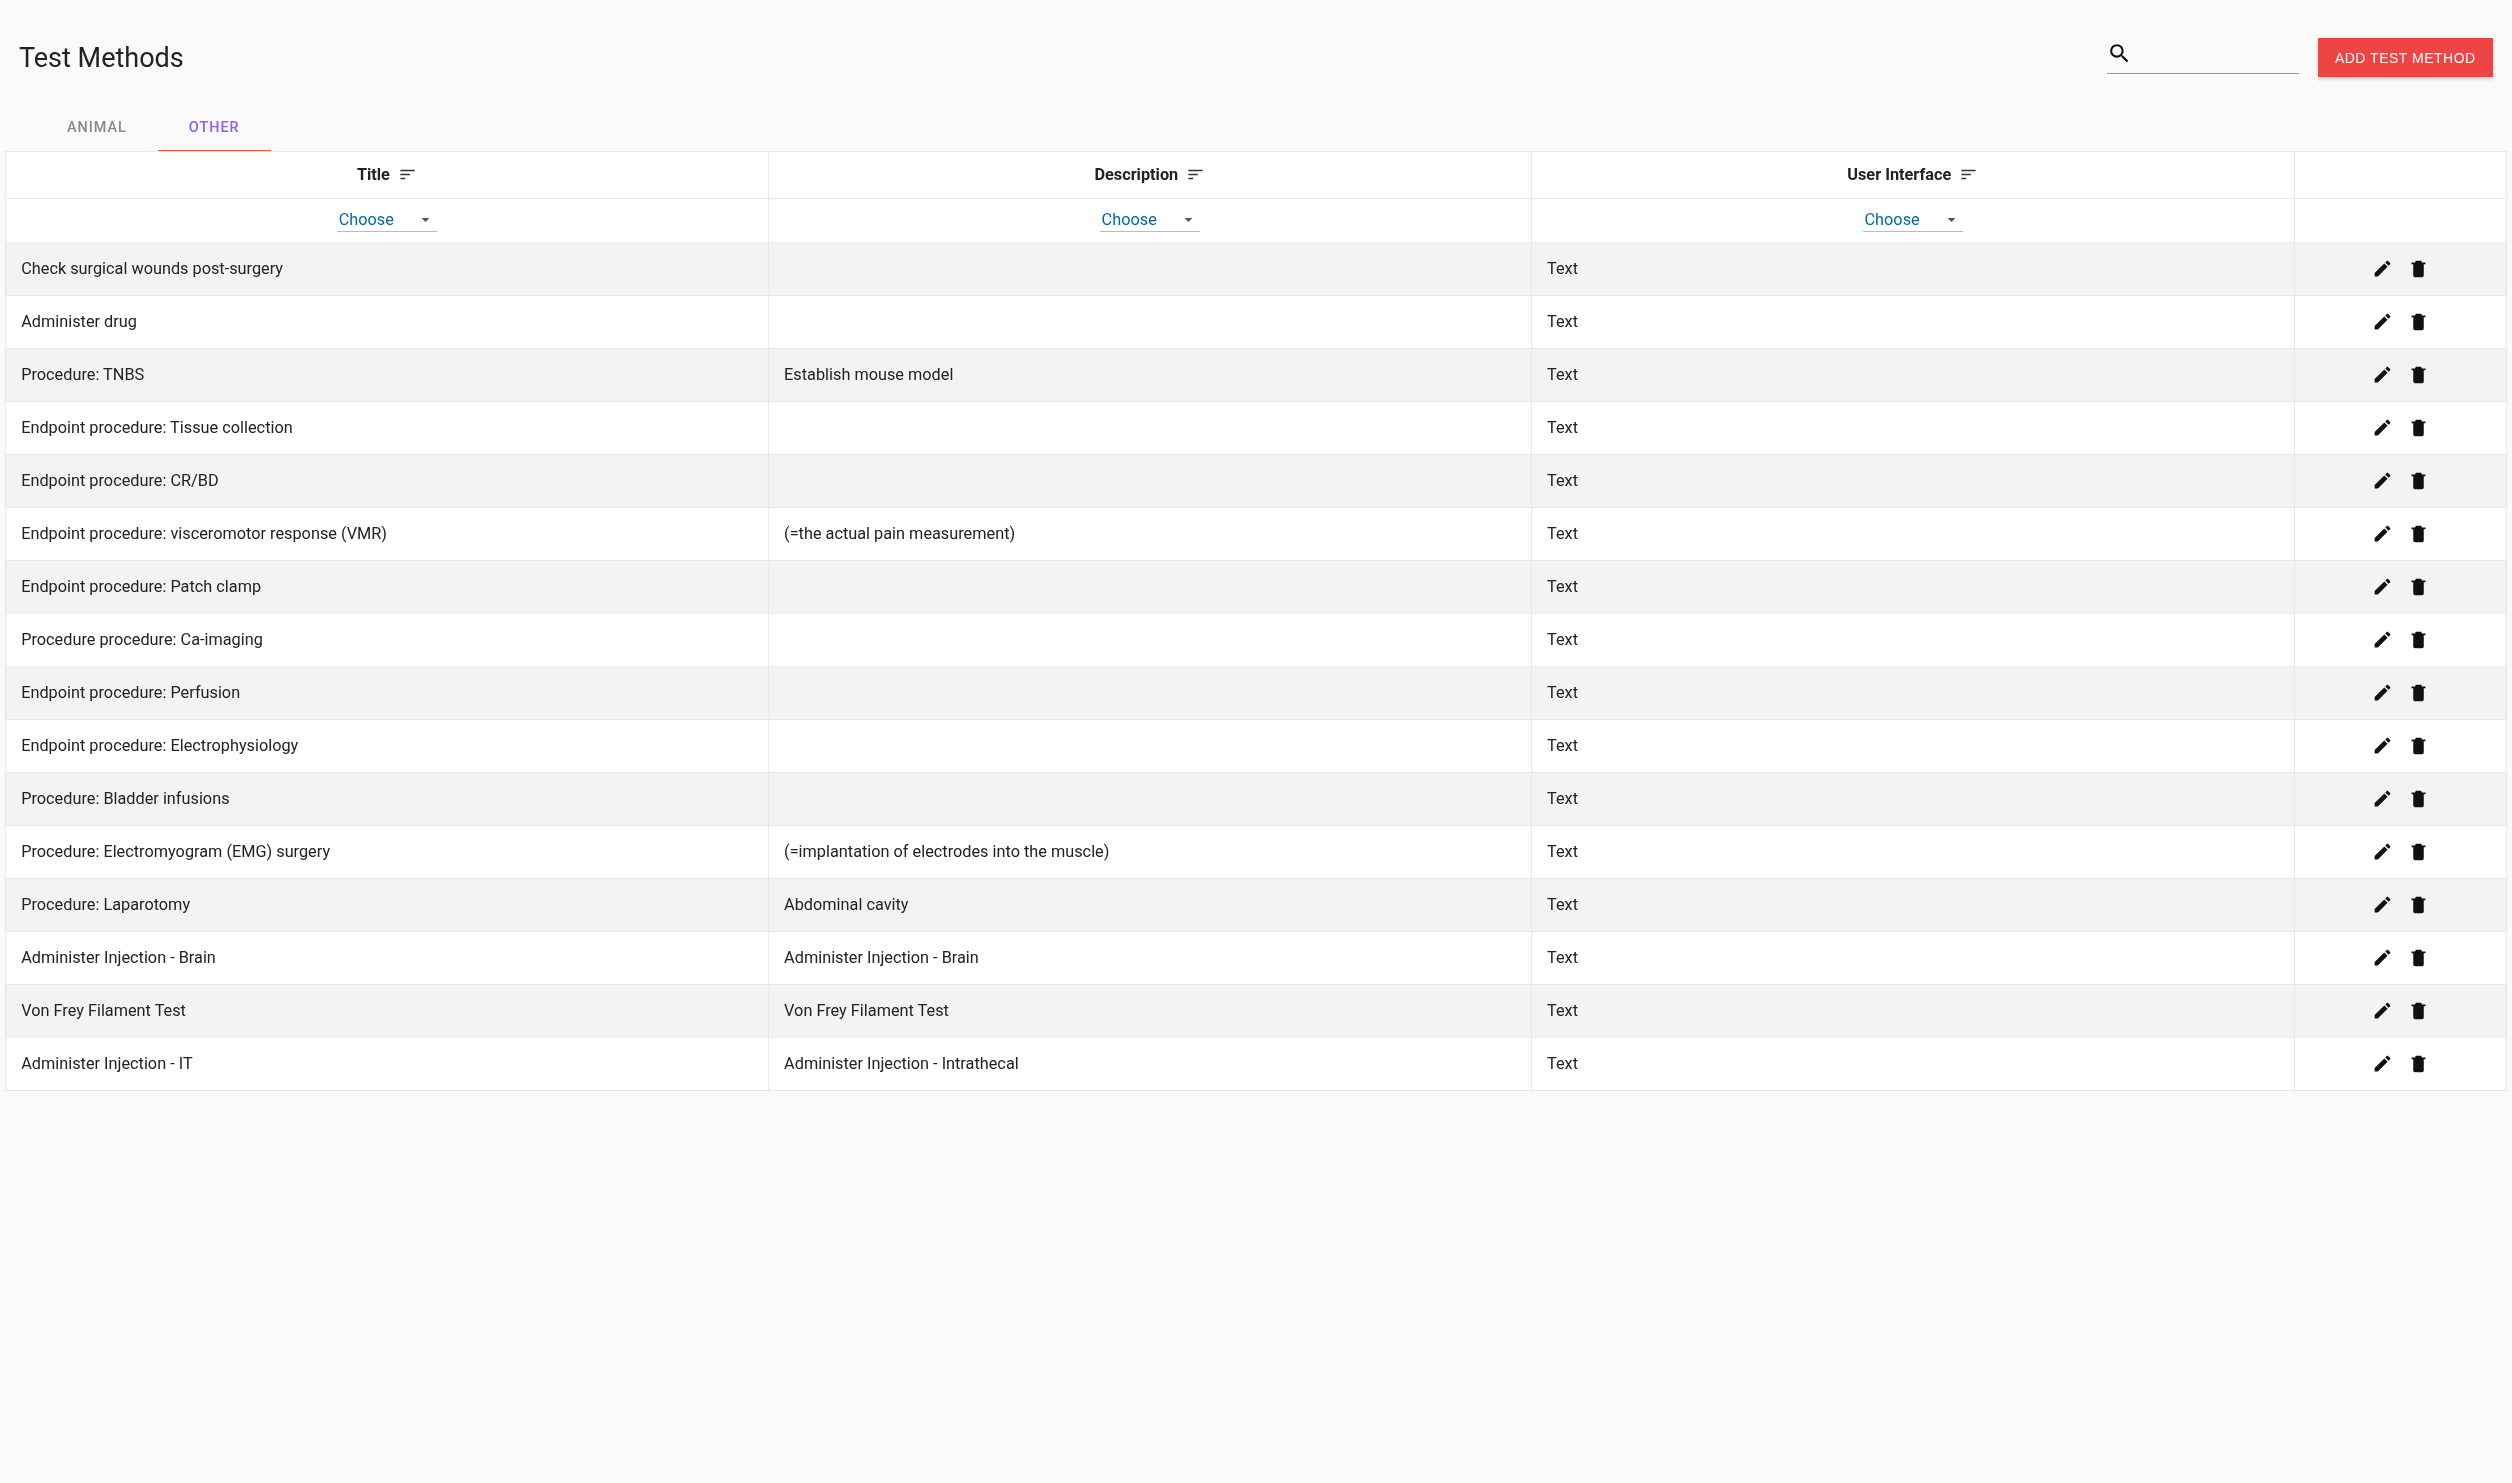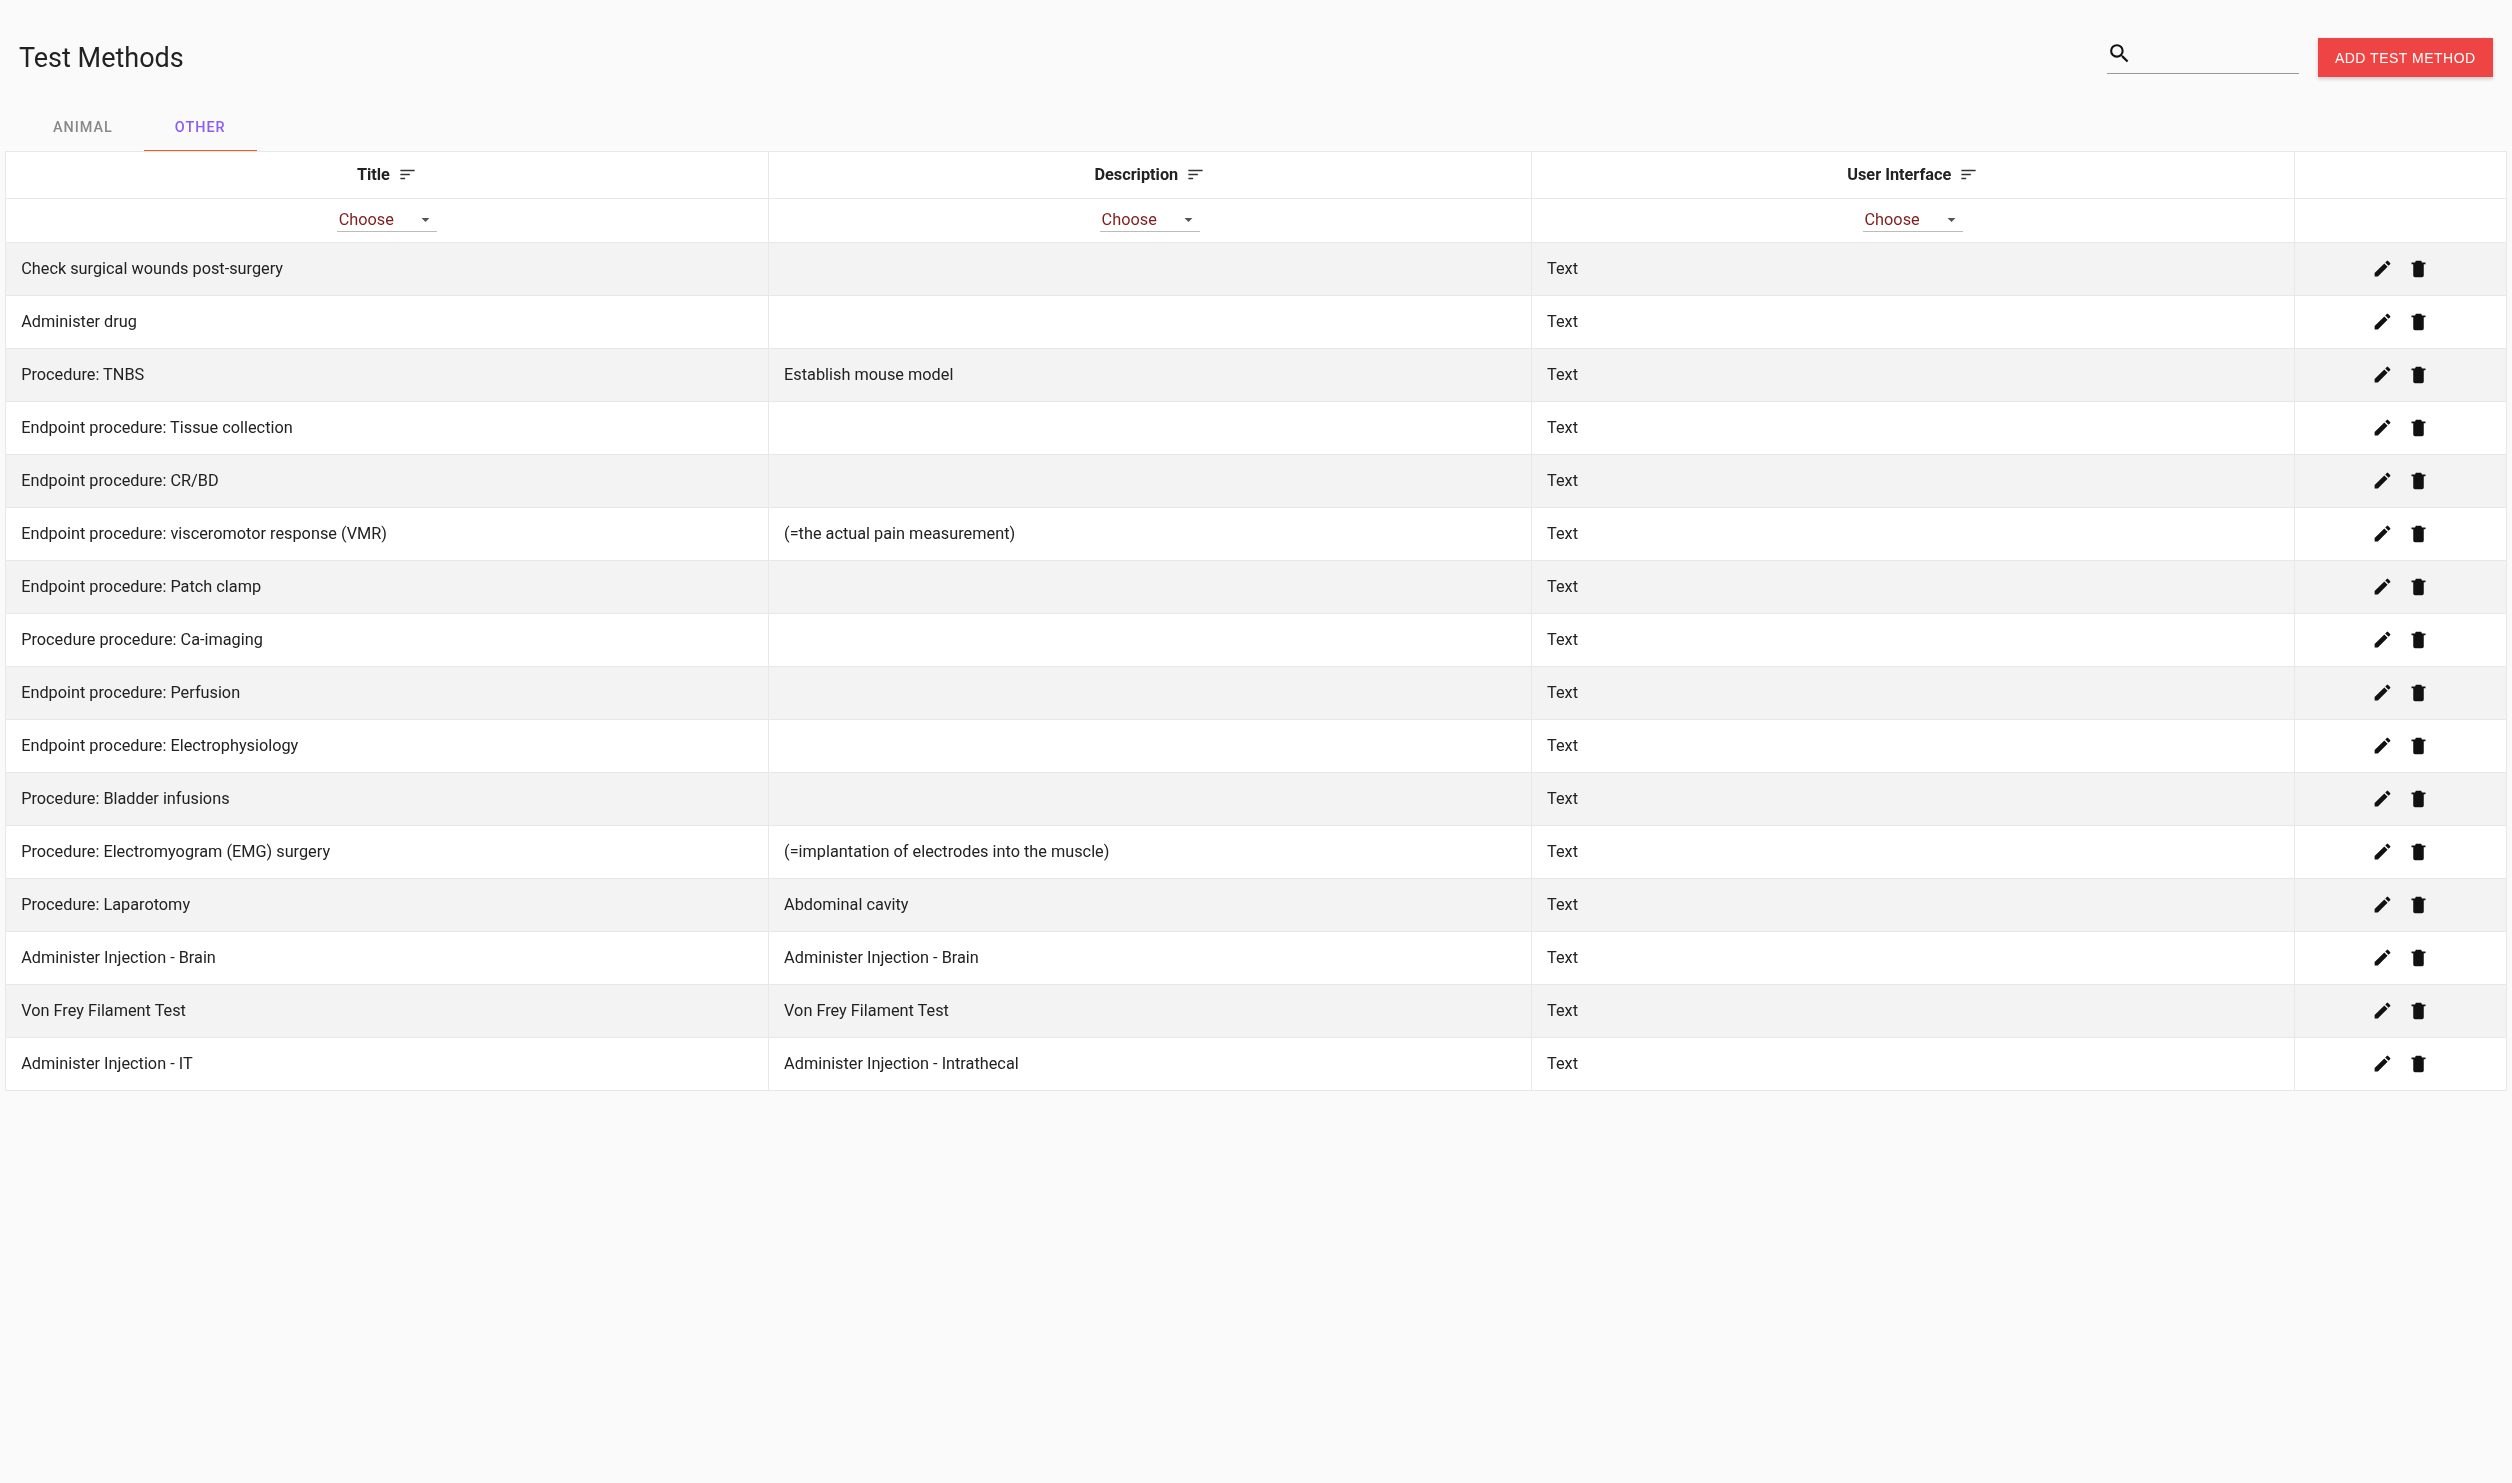--- a/index.html
+++ b/index.html
@@ -49,21 +49,21 @@
     padding: 11.5px 17.3px;
     font-size: 14px;
     font-weight: 500;
     letter-spacing: 0.5px;
     cursor: pointer;
     box-shadow: 0 1.9px 3.8px rgba(0,0,0,0.2);
   }
   .tabs {
     display: flex;
     margin-top: 29px;
-    padding-left: 22px;
+    padding-left: 36px;
   }
   .tab {
     padding: 13.4px 31px;
     font-size: 14.4px;
     font-weight: 500;
     letter-spacing: 1px;
     color: #888;
     cursor: pointer;
     border-bottom: 1.9px solid transparent;
   }
@@ -103,21 +103,21 @@
   .sort-icon svg { width: 19px; height: 19px; fill: #333; display:block; }
   .chevron-icon svg { width: 19px; height: 19px; fill: #555; display:block; }
   .filter-row td { text-align: center; padding: 9.6px; }
   .choose {
     display: inline-flex;
     align-items: flex-start;
     gap: 22px;
     border-bottom: 1px solid #bbb;
     padding: 1.9px 1.9px;
     font-size: 16.3px;
-    color: #7f1d1d;
+    color: #0369a1;
     cursor: pointer;
   }
   .data-row td { padding: 11.5px 15.4px; }
   .data-row:nth-child(odd) td { background: #f3f3f3; }
   .data-row:nth-child(even) td { background: #fff; }
   .actions-cell {
     text-align: center !important;
     white-space: nowrap;
   }
   .icon-btn {

